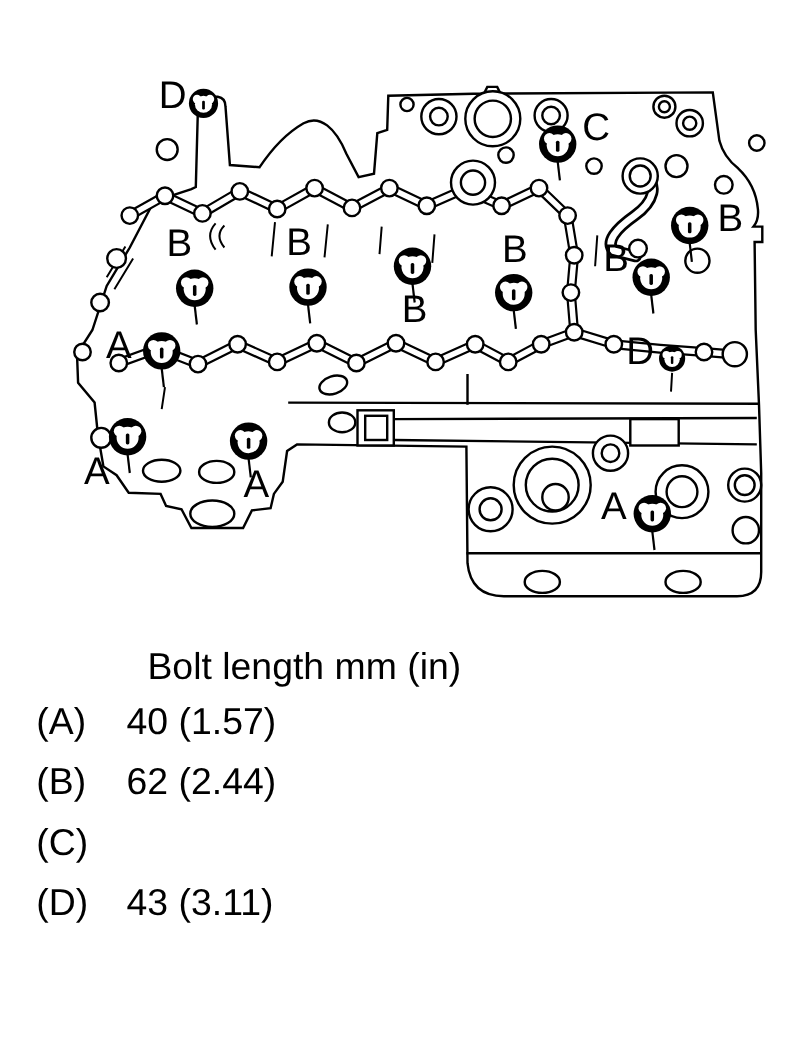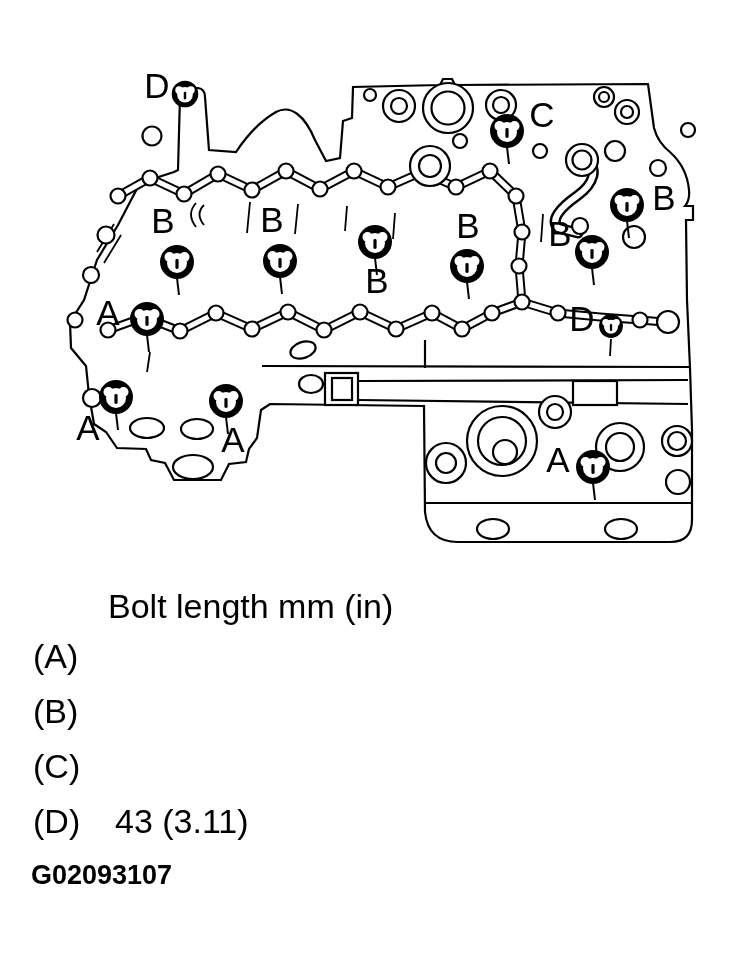--- a/index.html
+++ b/index.html
@@ -1,19 +1,19 @@
 <!DOCTYPE html>
 <html><head>
 <meta charset="utf-8">
 <style>
   html,body{margin:0;padding:0;background:#ffffff;}
   .stage{position:relative;width:735px;height:964px;background:#ffffff;
          font-family:"Liberation Sans",sans-serif;color:#000;overflow:hidden;}
   .stage svg{position:absolute;left:0;top:0;}
-  .legend-title{position:absolute;left:108px;top:589px;font-size:34px;line-height:1;white-space:nowrap;}
+  .legend-title{position:absolute;left:134px;top:589px;font-size:34px;line-height:1;white-space:nowrap;}
   .legend-row{position:absolute;left:0;width:100%;height:42px;font-size:34px;line-height:1;}
   .legend-key{position:absolute;left:33px;}
   .legend-val{position:absolute;left:115px;white-space:nowrap;}
   .row-a{top:639px;} .row-b{top:694px;} .row-c{top:749px;} .row-d{top:804px;}
   .figure-id{position:absolute;left:31px;top:862px;font-size:27px;font-weight:bold;line-height:1;}
   .callout-letter{font-size:35px;font-family:"Liberation Sans",sans-serif;text-anchor:middle;fill:#000;}
   .ln{stroke:#000;stroke-width:2.2;fill:none;}
   .fill-white{fill:#ffffff;}
 </style>
 </head>
@@ -275,27 +275,28 @@
         </g>
         <text x="558" y="472" class="callout-letter">A</text>
       </g>
   </svg>
 
   <div>
     <div class="legend-title">Bolt length mm (in)</div>
 
     <div class="legend-row row-a">
       <span class="legend-key">(A)</span>
+      <span class="legend-val">40 (1.57)</span>
     </div>
     <div class="legend-row row-b">
       <span class="legend-key">(B)</span>
+      <span class="legend-val">62 (2.44)</span>
     </div>
     <div class="legend-row row-c">
       <span class="legend-key">(C)</span>
     </div>
     <div class="legend-row row-d">
       <span class="legend-key">(D)</span>
       <span class="legend-val">43 (3.11)</span>
     </div>
   </div>
 
-  <div class="figure-id">G02093107</div>
 </div>
 
 </body></html>

